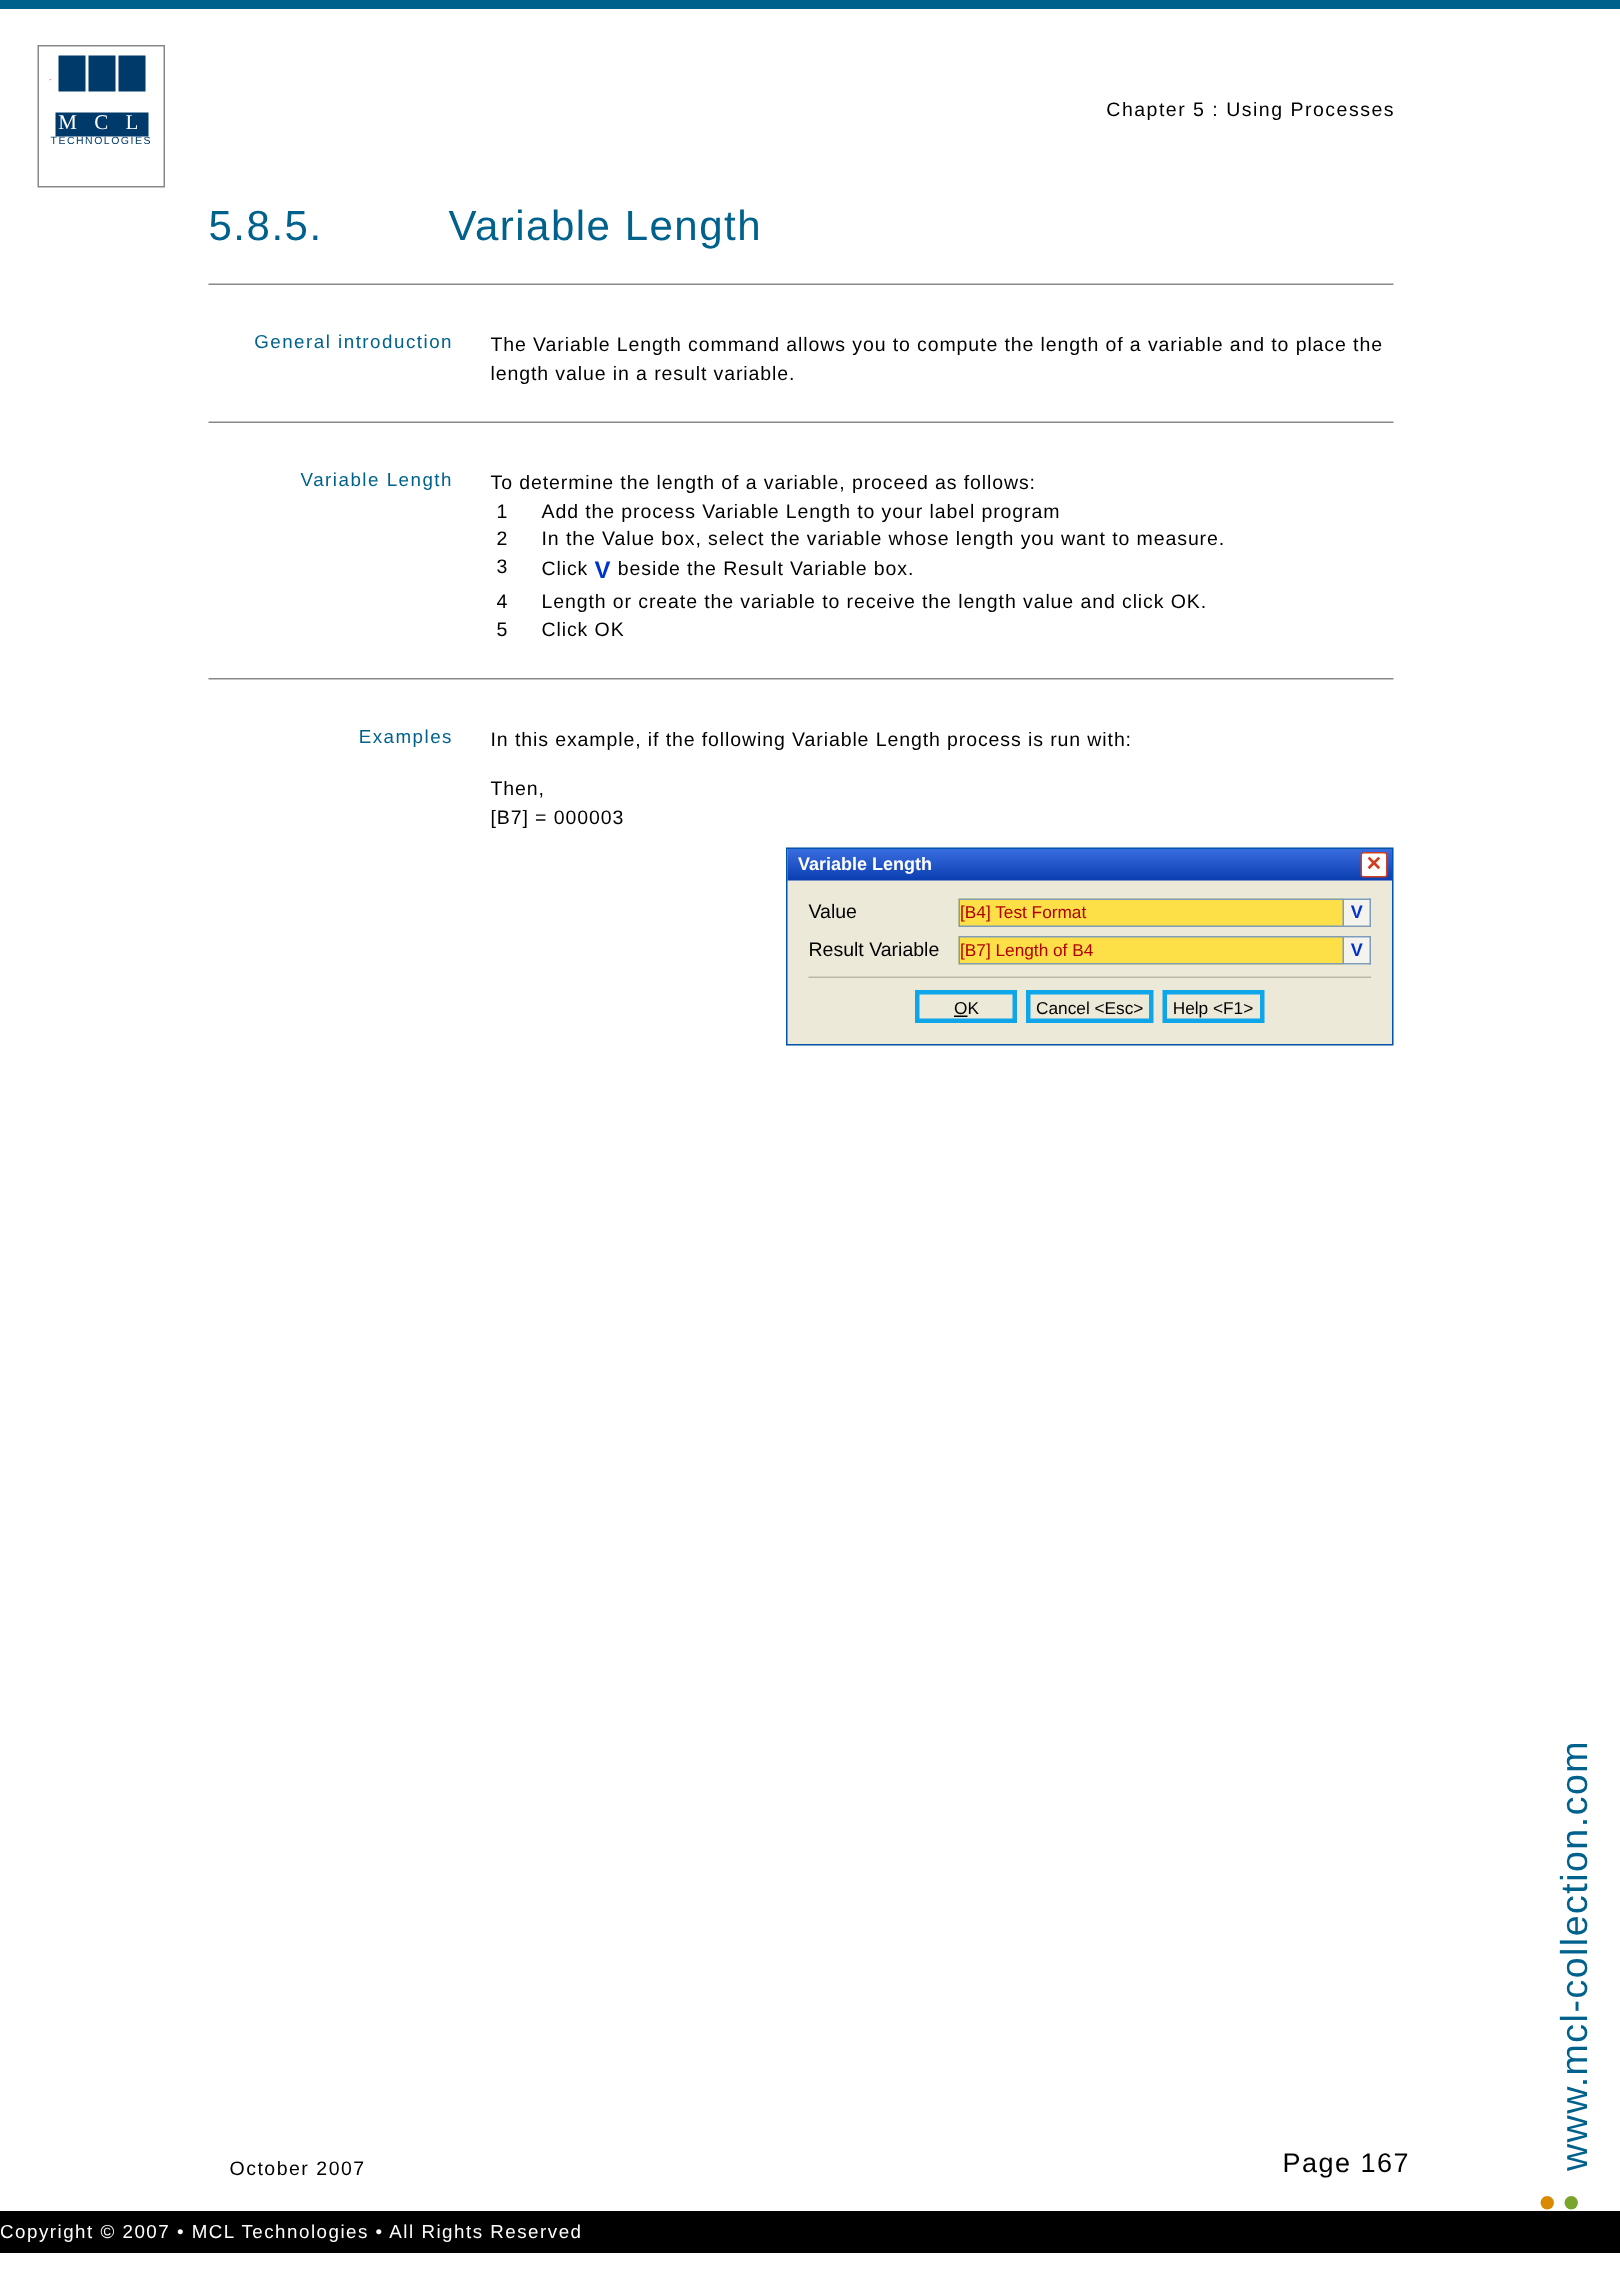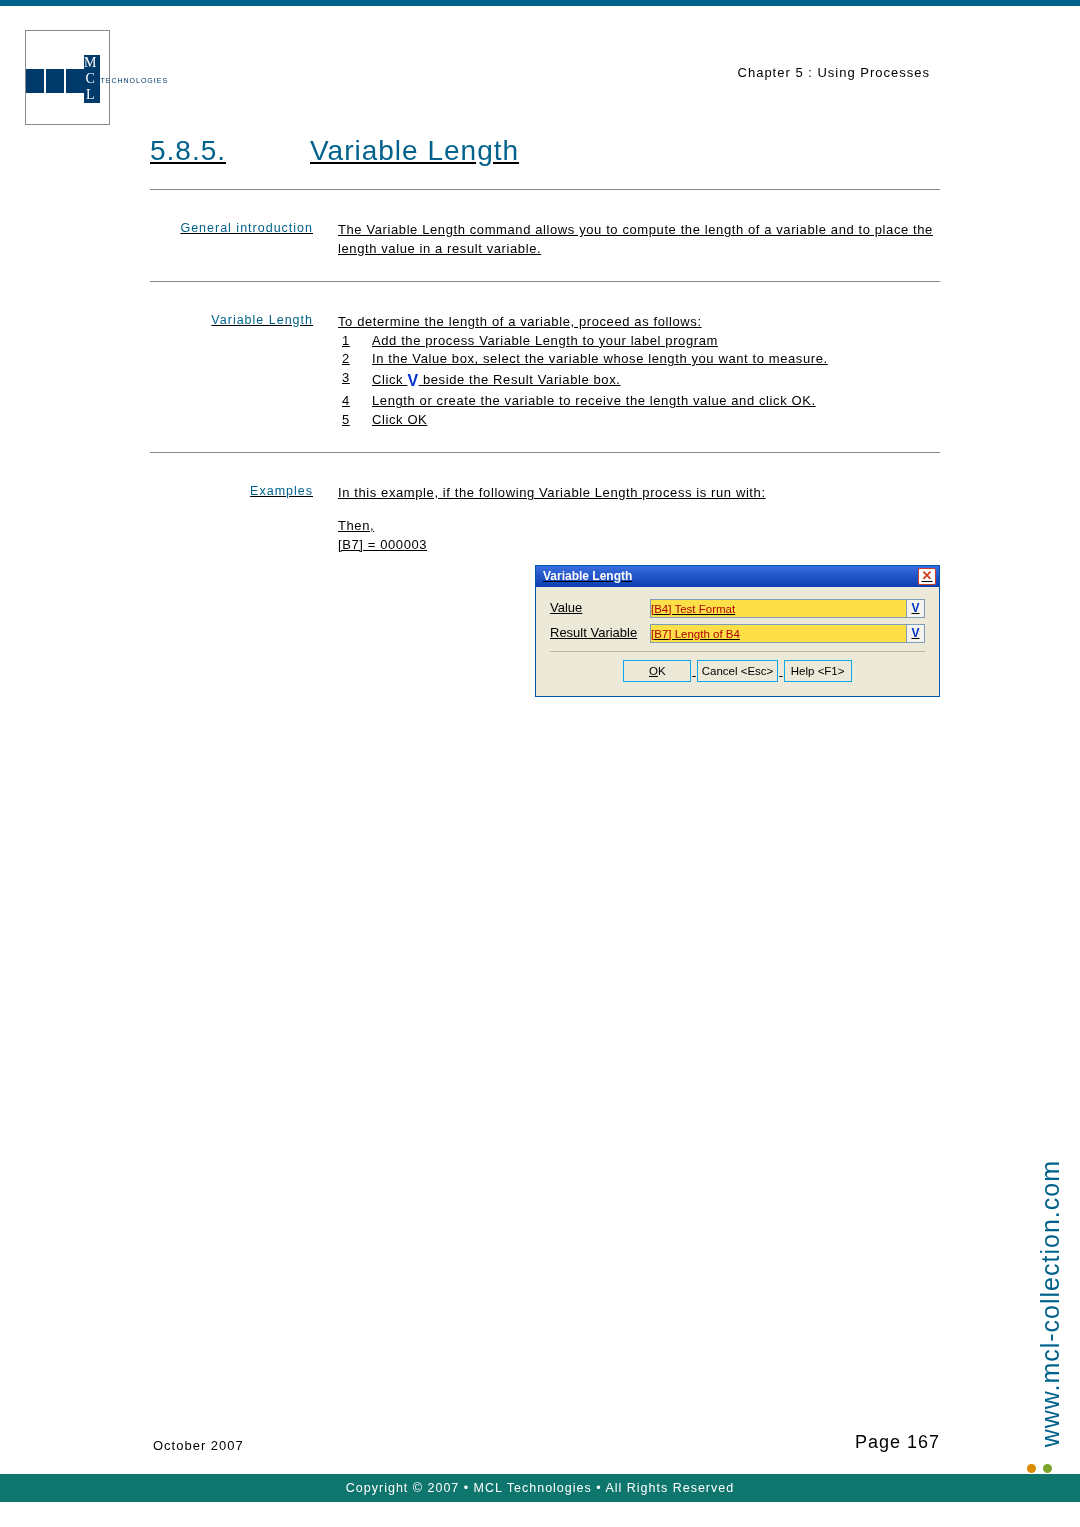--- a/index.html
+++ b/index.html
@@ -20,21 +20,21 @@
   }
   .logo {
     position: absolute;
     top: 30px;
     left: 25px;
     width: 85px;
     height: 95px;
     border: 1px solid #888;
     background: #fff;
     display: flex;
-    flex-direction: row;
+    flex-direction: column;
     align-items: center;
     padding-top: 6px;
   }
   .logo-squares {
     display: flex;
     gap: 2px;
   }
   .logo-sq {
     width: 18px;
     height: 24px;
@@ -77,23 +77,22 @@
   .chapter {
     position: absolute;
     top: 65px;
     right: 150px;
     font-size: 13px;
     letter-spacing: 1px;
   }
   .content {
     position: absolute;
     top: 135px;
-    left: 150px;
+    left: 139px;
     width: 790px;
-    text-decoration: underline;
   }
   .title-row {
     display: flex;
     align-items: baseline;
     color: #00628c;
     font-size: 28px;
     letter-spacing: 1px;
     margin-bottom: 22px;
   }
   .title-num { width: 160px; }
@@ -192,21 +191,21 @@
     font-size: 12px;
     text-align: center;
     line-height: 17px;
   }
   .dlg-sep { border-top: 1px solid #bbb8a8; margin: 8px 0 8px; }
   .dlg-btns { text-align: center; padding-bottom: 6px; }
   .dlg-btn {
     display: inline-block;
     min-width: 68px;
     height: 22px;
-    border: 1px solid #0ea5e9;
+    border: 3px solid #0ea5e9;
     background: #ece9d8;
     font-size: 11.5px;
     line-height: 20px;
     margin: 0 1px;
     padding: 0 4px;
     font-family: Tahoma, Arial, sans-serif;
   }
   .dlg-btn u { text-decoration: underline; }
   .footer-date {
     position: absolute;
@@ -220,23 +219,23 @@
     bottom: 74px;
     right: 140px;
     font-size: 18px;
     letter-spacing: 1px;
   }
   .footer-bar {
     position: absolute;
     bottom: 25px;
     left: 0; right: 0;
     height: 28px;
-    background: #0f766e;
+    background: #000000;
     color: #fff;
-    text-align: center;
+    text-align: left;
     font-size: 12.5px;
     line-height: 28px;
     letter-spacing: 1px;
   }
   .side-url {
     position: absolute;
     right: 15px;
     bottom: 80px;
     transform: rotate(180deg);
     writing-mode: vertical-rl;

